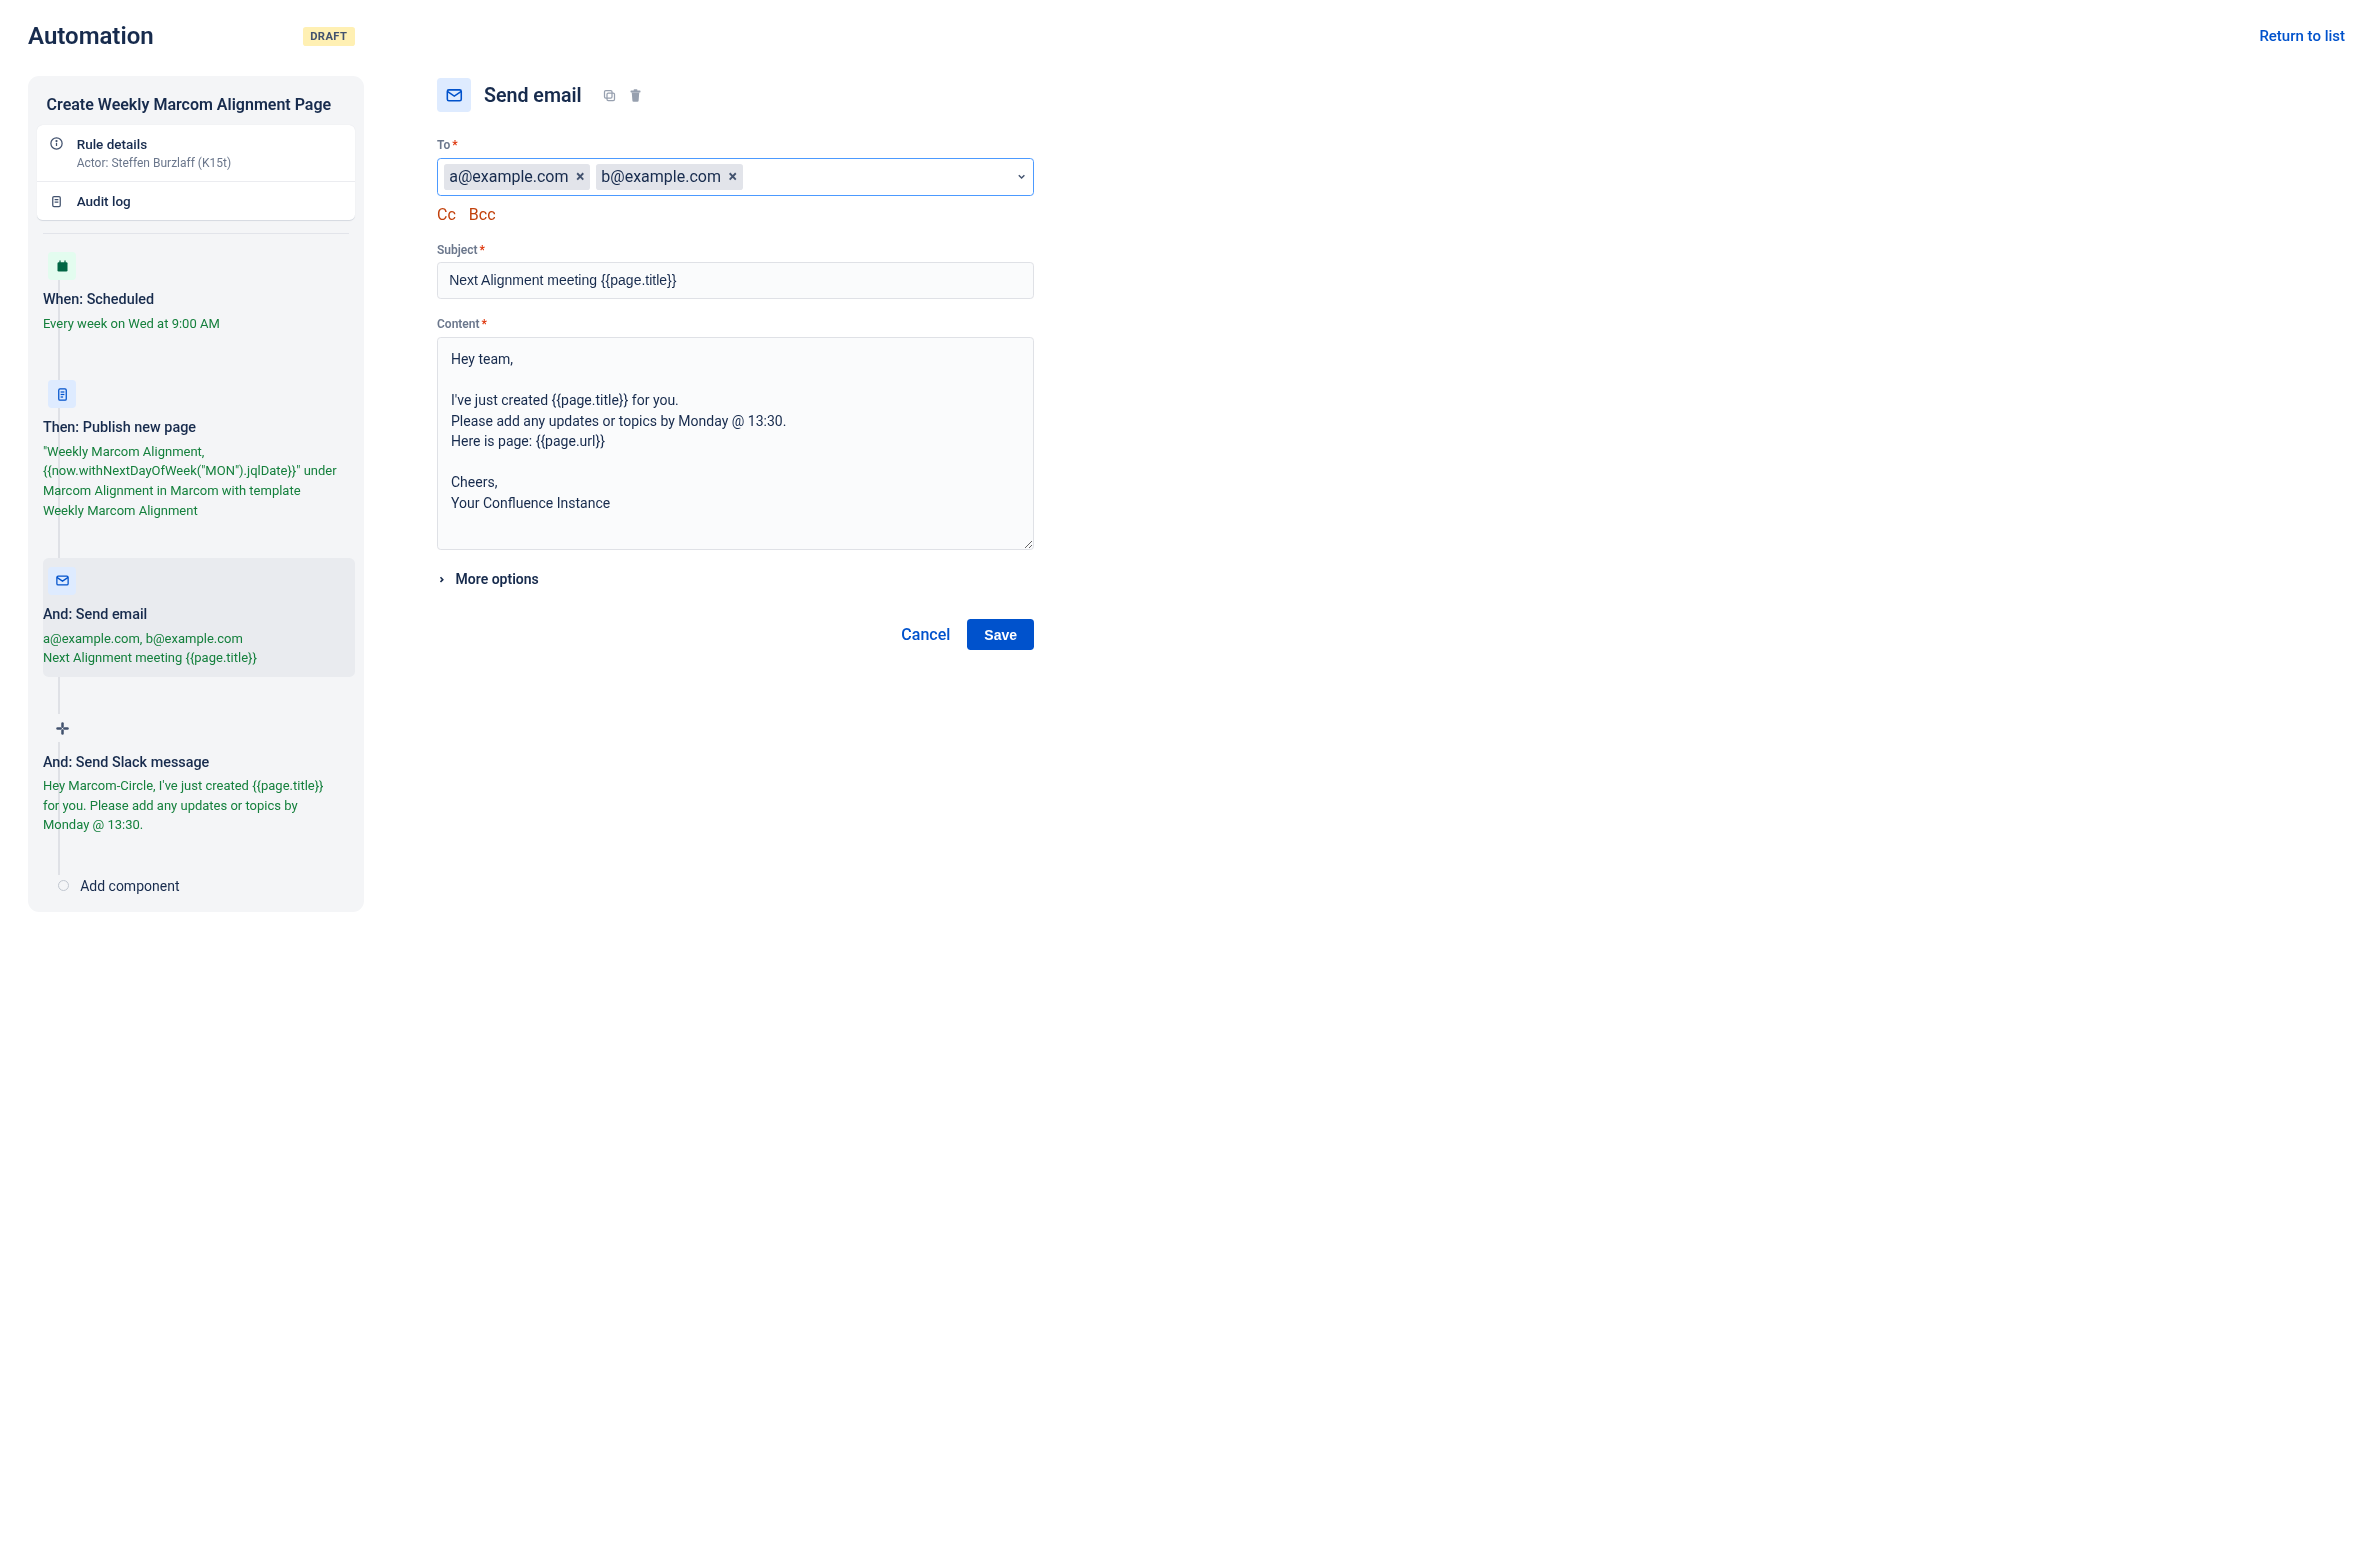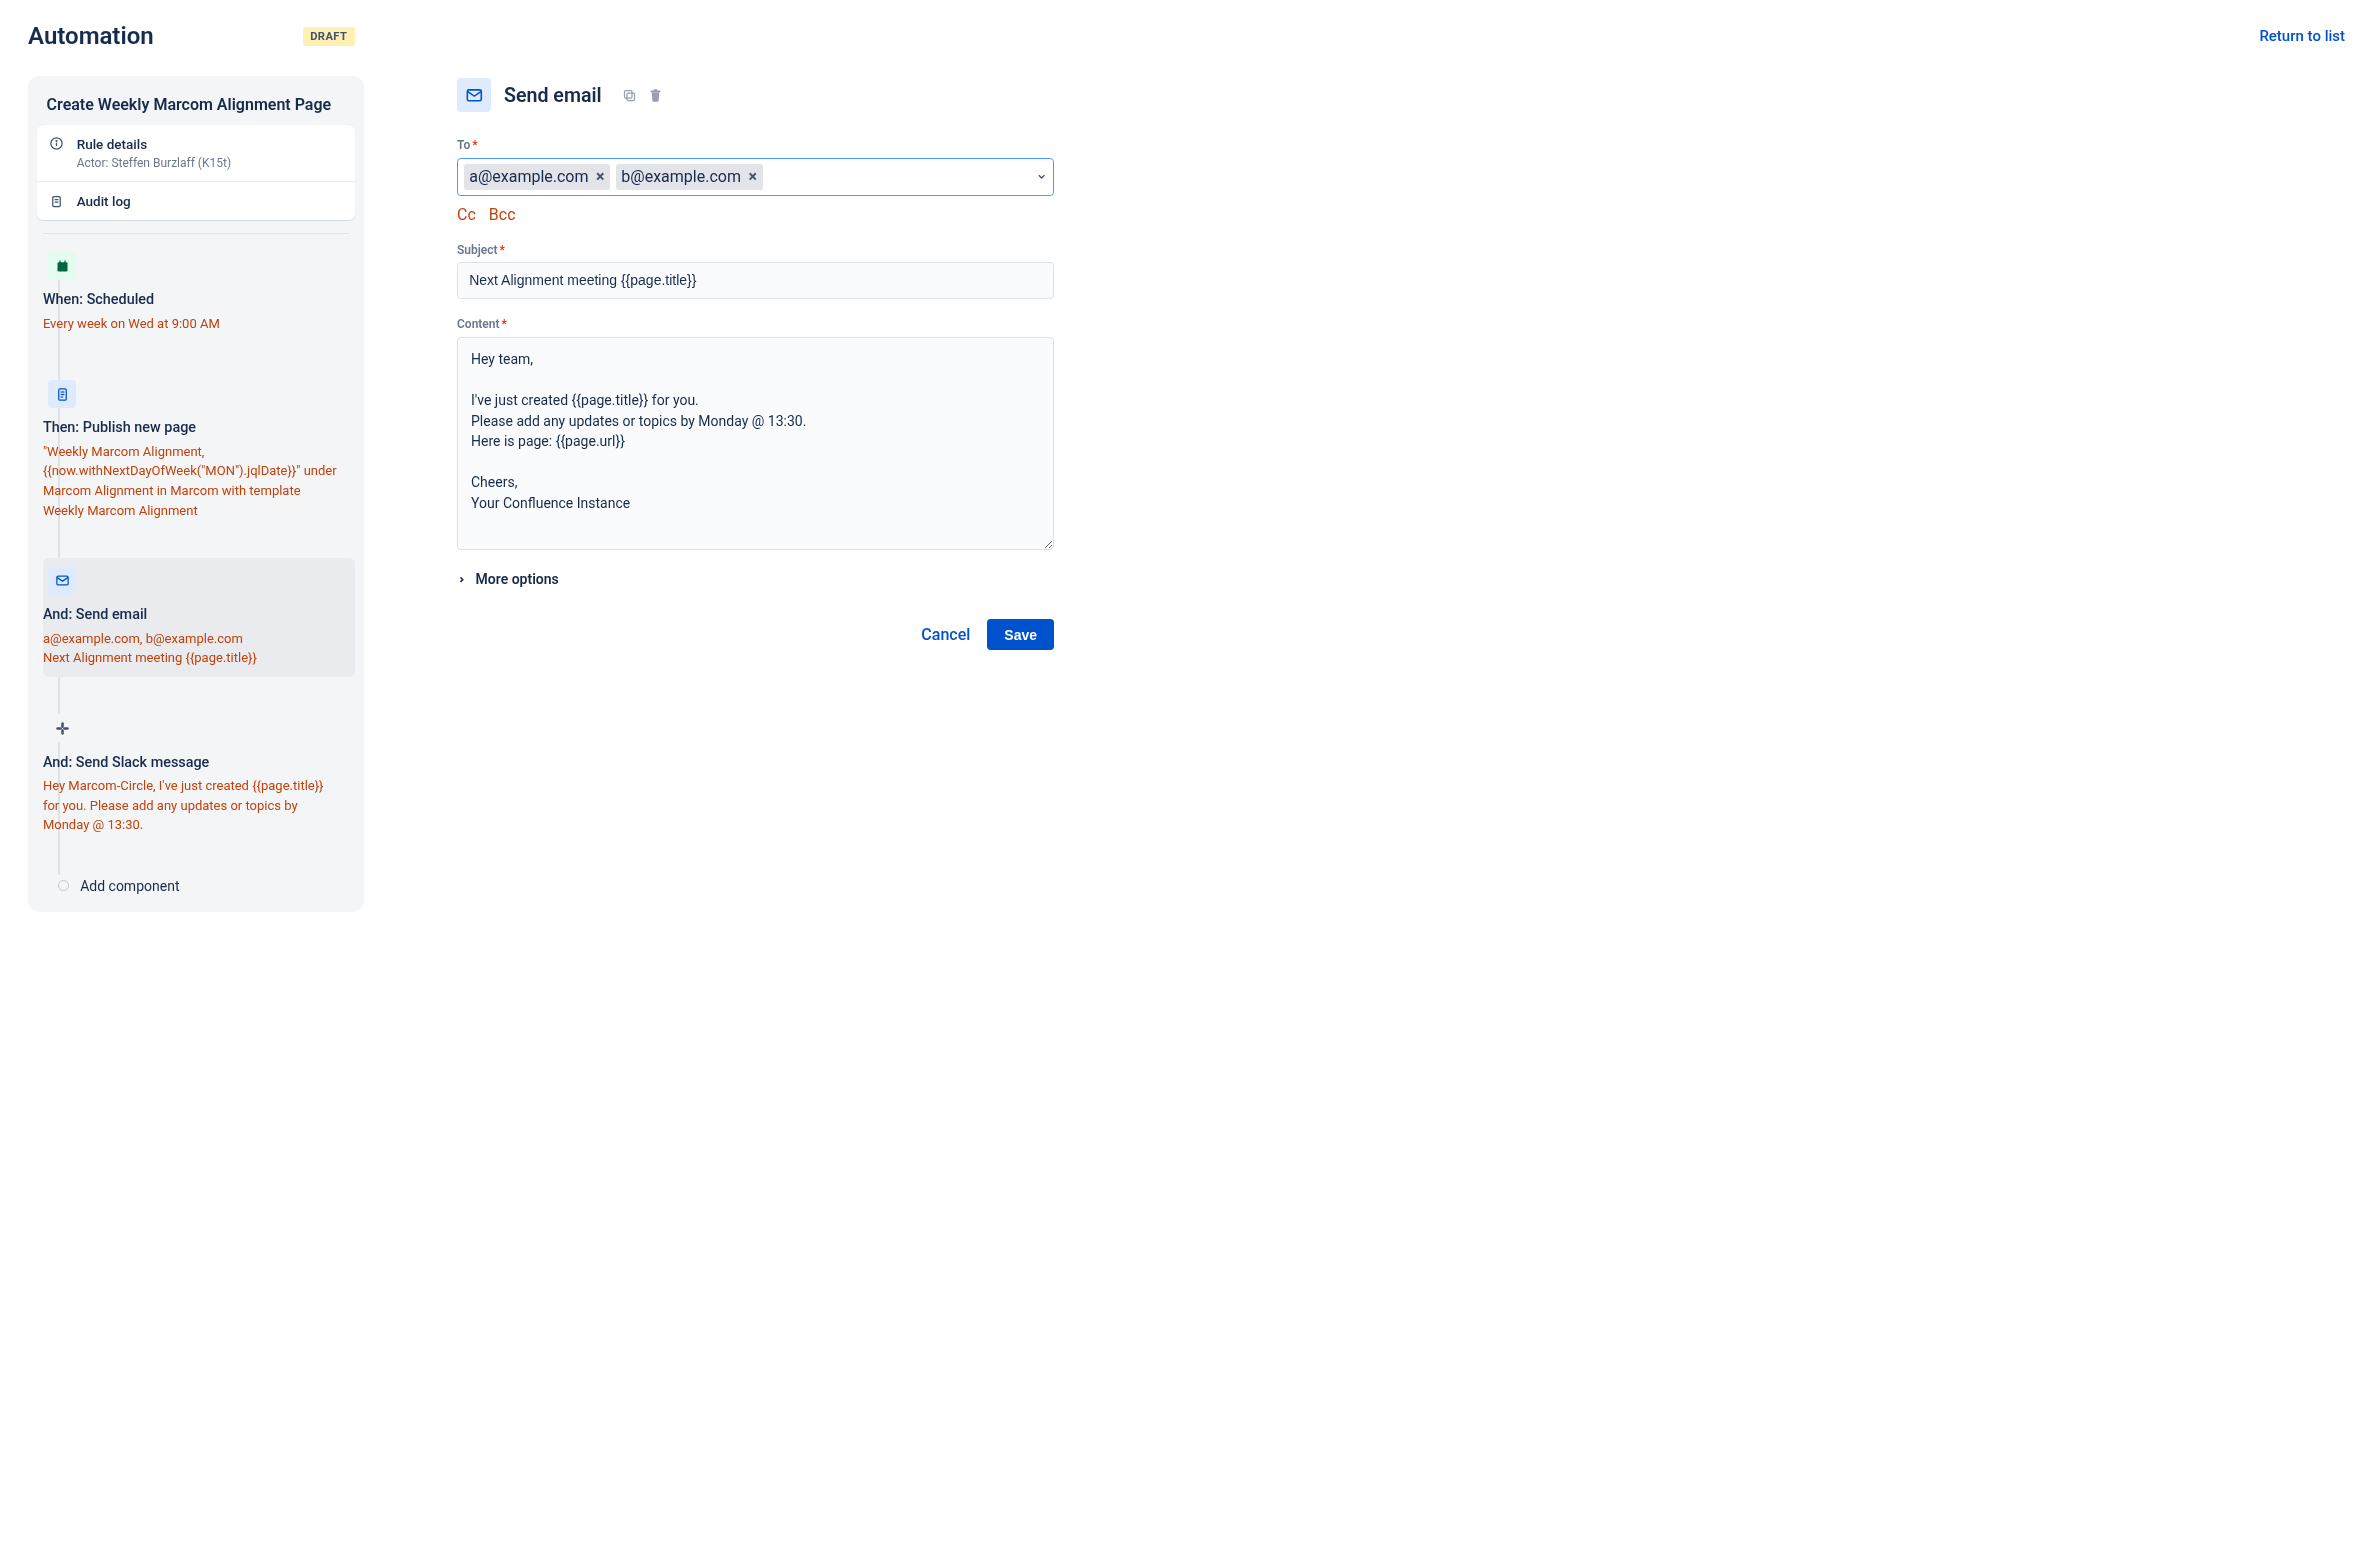--- a/index.html
+++ b/index.html
@@ -38,21 +38,21 @@
     margin-left: -37px;
   }
   .return-link {
     color: #0052CC;
     font-size: 15px;
     font-weight: 500;
     cursor: pointer;
   }
   .layout {
     display: flex;
-    gap: 93px;
+    gap: 73px;
     align-items: flex-start;
   }
 
   
   .sidebar {
     width: 336px;
     background: #F4F5F7;
     border-radius: 11.2px;
     padding: 15px 9.3px 18.6px;
   }
@@ -110,21 +110,21 @@
     flex-shrink: 0;
     position: relative;
     z-index: 1;
     margin-left: 5.6px;
   }
   .icon-green { background: #E3FCEF; color: #006644; }
   .icon-blue  { background: #DEEBFF; color: #0052CC; }
   .icon-gray  { background: #F4F5F7; color: #42526E; }
   .step-body { flex: 1; padding-right: 9.3px; }
   .step-title { font-size: 14.4px; font-weight: 500; color:#172B4D; margin-bottom: 5.6px; }
-  .step-desc  { font-size: 13px; color: #c2410c; line-height: 19.6px; }
+  .step-desc  { font-size: 13px; color: #15803d; line-height: 19.6px; }
 
   .add-comp {
     display: flex;
     align-items: center;
     gap: 11.2px;
     padding: 5.6px 0 0 5.6px;
     position: relative;
     z-index: 1;
   }
   .add-dot {

